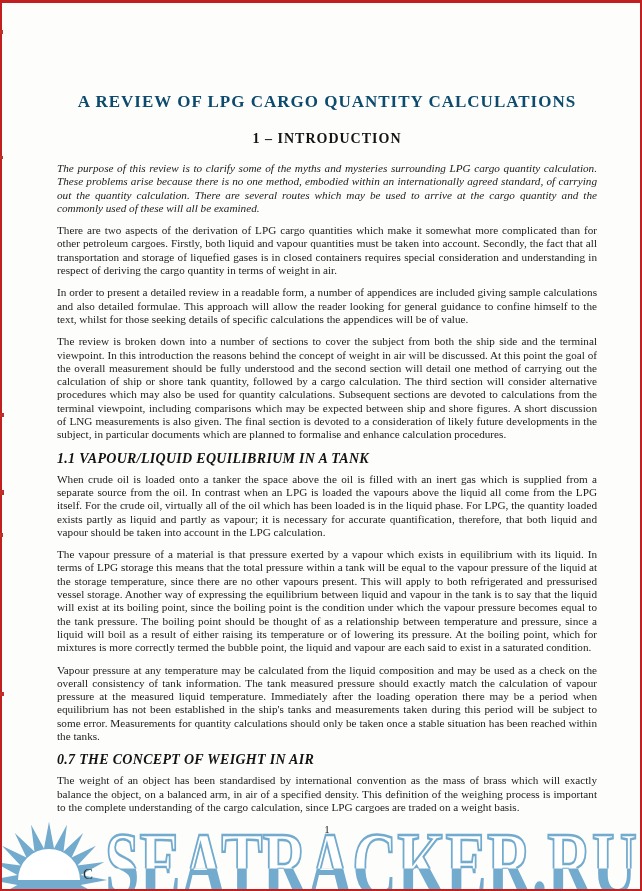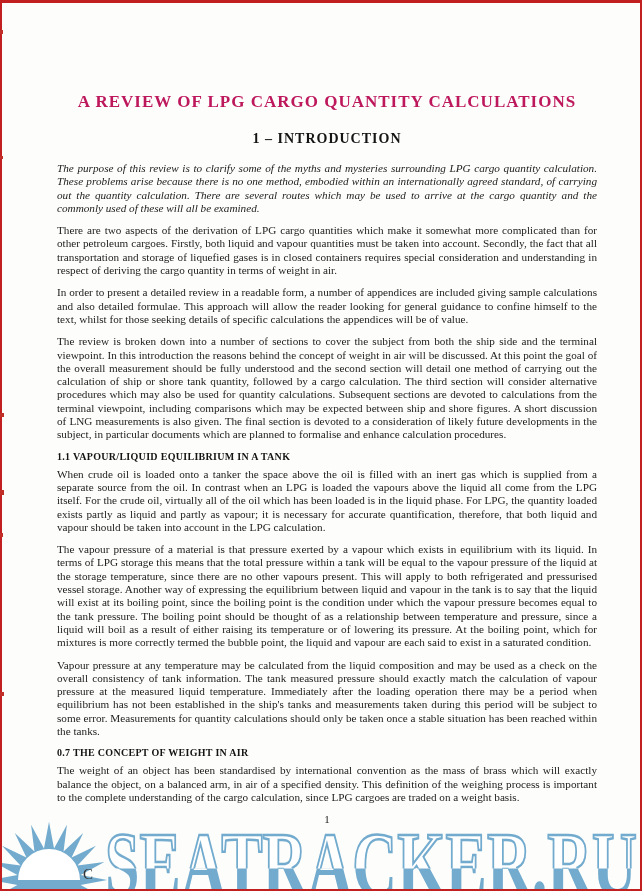--- a/index.html
+++ b/index.html
@@ -18,38 +18,39 @@
   }
   .scan-artifact {
     position: absolute; background: #c03028; z-index: 31;
   }
   .content {
     position: absolute; left: 57px; top: 0; width: 540px; z-index: 2;
   }
   h1.doc-title {
     margin: 92px 0 0 0; text-align: center;
     font-size: 17px; font-weight: bold; letter-spacing: 1px;
-    color: #be185d;
+    color: #0c4a6e;
   }
   h2.intro-heading {
     margin: 19px 0 0 0; text-align: center;
     font-size: 14px; font-weight: bold; letter-spacing: 1px;
     color: #141414;
     font-family: Liberation Serif, serif;
   }
   .content p {
     margin: 0 0 9px 0;
     font-size: 11.2px; line-height: 13.3px;
     text-align: justify;
   }
   .content p.first { margin-top: 15px; font-style: italic; }
   h3.sub-heading {
     margin: 5px 0 6px 0;
-    font-size: 10px; font-weight: bold; letter-spacing: 0.3px;
+    font-size: 14px; font-weight: bold; letter-spacing: 0.3px;
     color: #141414;
+    font-style: italic;
   }
   .pagenum {
     margin-top: 3px; text-align: center;
     font-size: 11px; position: relative; z-index: 6;
   }
   
   .watermark {
     position: absolute; left: 0; top: 16px; width: 624px; height: 891px;
     z-index: 10; pointer-events: none;
   }

